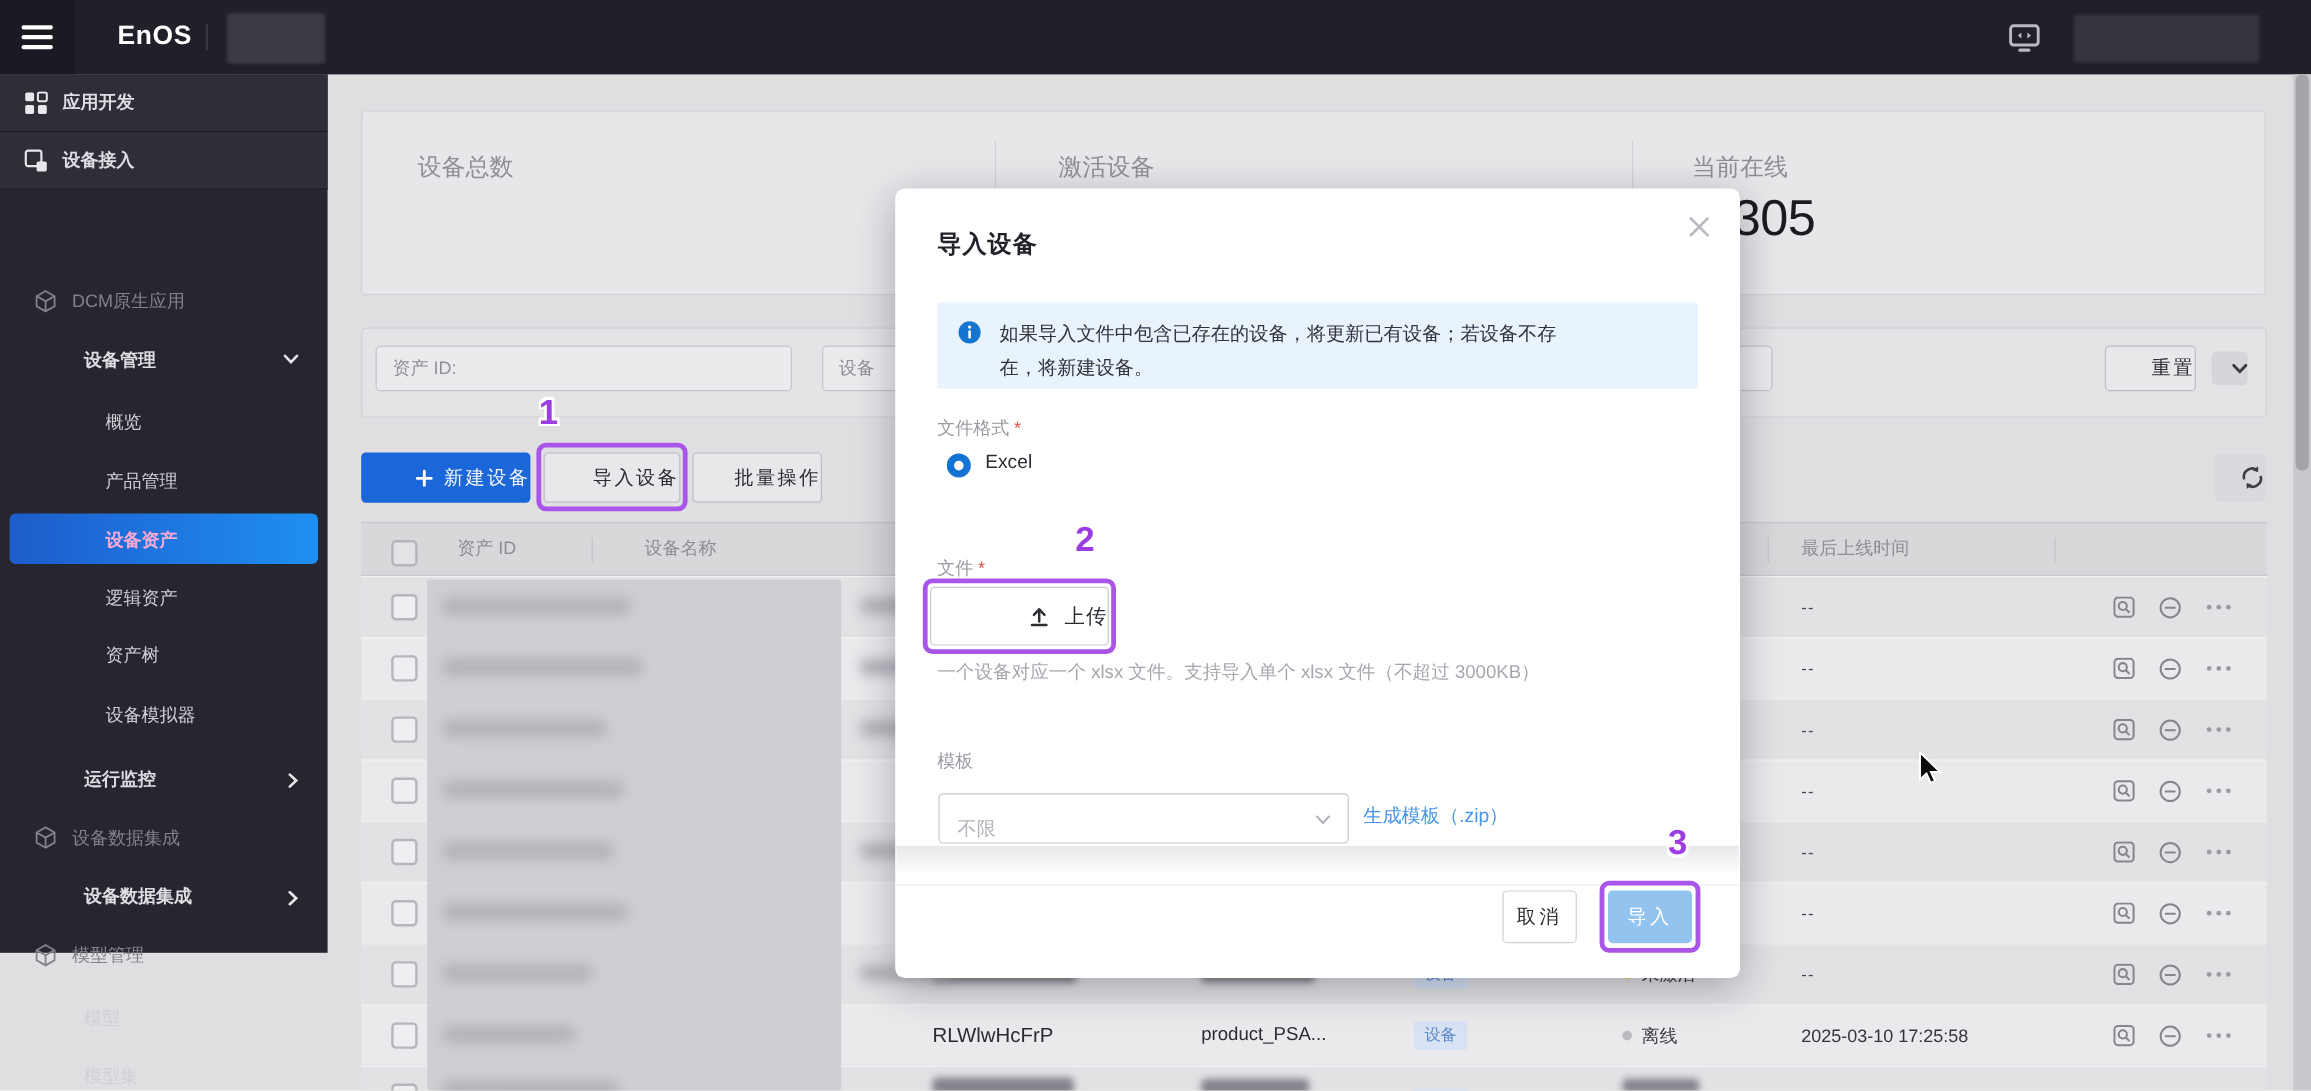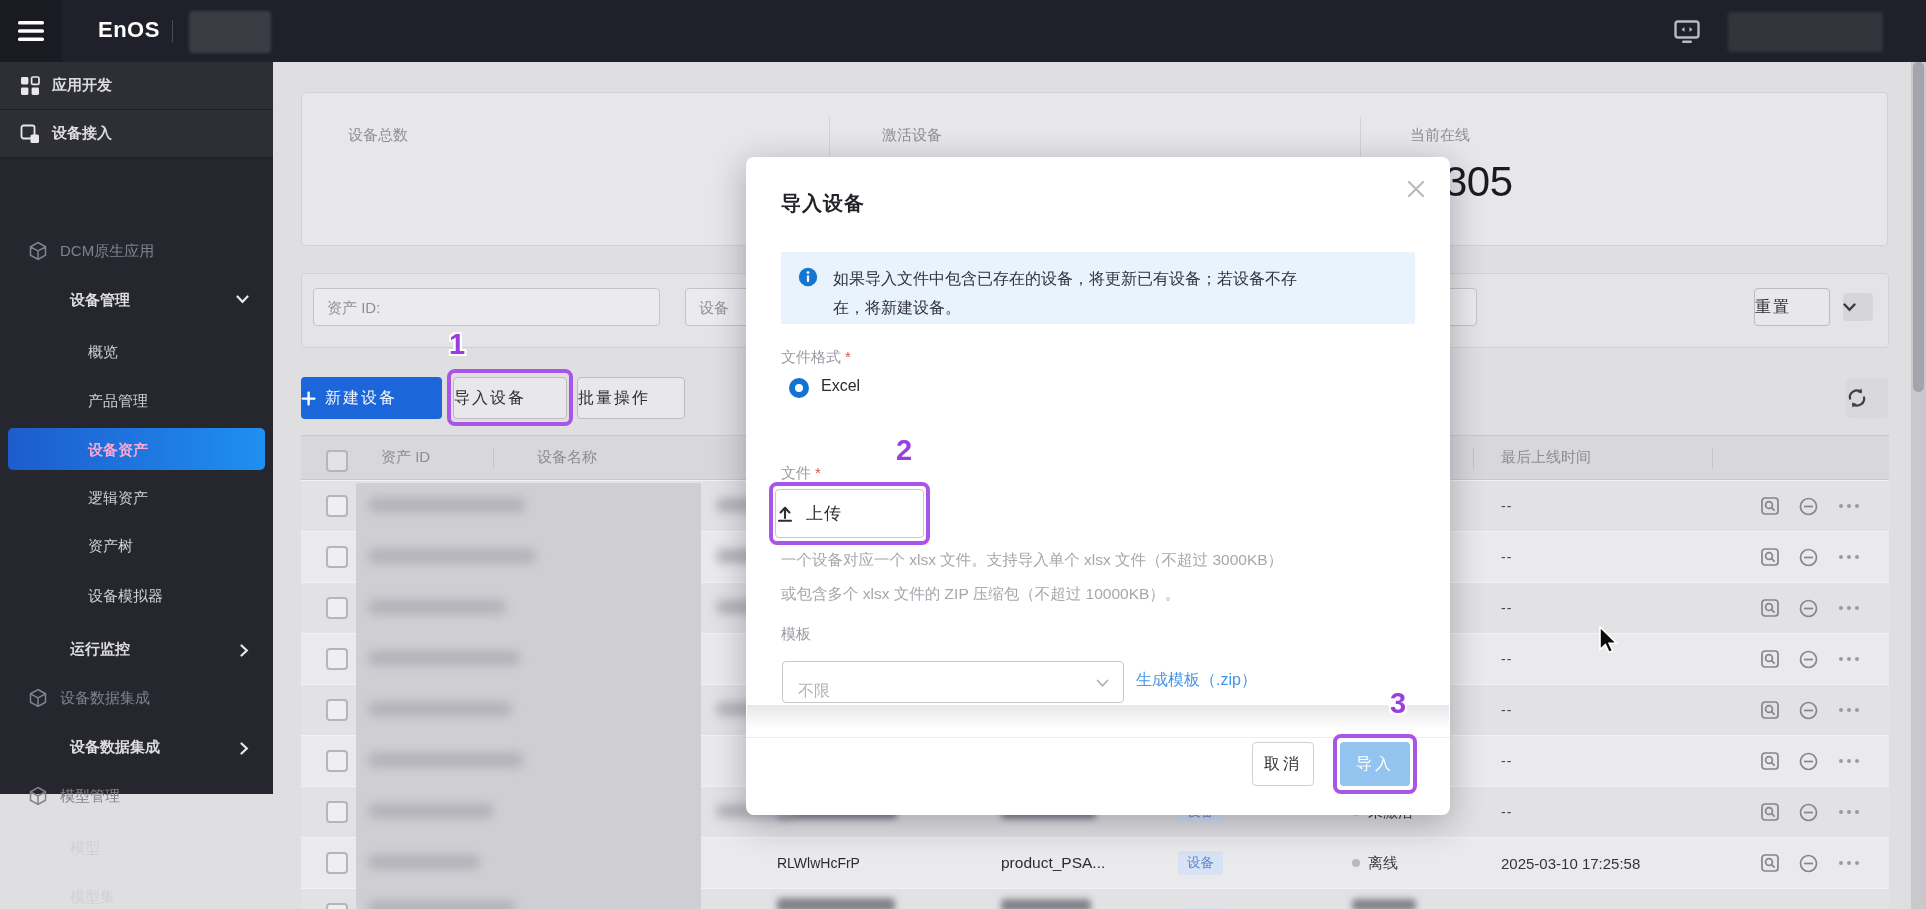--- a/index.html
+++ b/index.html
@@ -18,26 +18,26 @@
   .srow.l1{height:48px;background:#2e2e37;border-bottom:1px solid #1d1d25;padding-left:20px;gap:12px;font-weight:600}
   .srow.ghead{color:#82828c;padding-left:28px;gap:12px}
   .srow.l2{padding-left:70px;font-weight:600}
   .srow.l3{padding-left:88px;color:#cfcfd6}
   .srow.l3b{padding-left:70px;color:#cfcfd6}
   .srow .chev{position:absolute;right:24px;top:17px}
   .selpill{position:absolute;left:8px;top:366px;width:257px;height:42px;border-radius:5px;background:linear-gradient(90deg,#1d5ccb,#1f8ff2)}
   .srow.sel{color:#f9a8d4;font-weight:600}
   
   .panel{position:absolute;background:#e7e7ea;border:1px solid #d2d2d6;border-radius:4px}
-  .statlabel{position:absolute;font-size:15px;color:#8e8e96}
+  .statlabel{position:absolute;font-size:20px;color:#8e8e96}
   .statvalue{position:absolute;font-size:42px;font-weight:500;color:#1a1a20;letter-spacing:-.5px}
   .vdiv{position:absolute;width:1px;background:#d2d2d6}
   .inputbox{position:absolute;height:38px;background:#ebebee;border:1px solid #c4c4c9;border-radius:4px;font-size:15px;color:#8f8f97;padding-left:13px;outline:none}
   .inputbox::placeholder{color:#8f8f97;opacity:1}
-  .btn{position:absolute;display:flex;align-items:center;justify-content:flex-start;border-radius:4px;font-size:16px;cursor:pointer;letter-spacing:2px}
+  .btn{position:absolute;display:flex;align-items:center;justify-content:flex-end;border-radius:4px;font-size:16px;cursor:pointer;letter-spacing:2px}
   .btn.ghost{background:#e8e8ea;border:1px solid #bcbcc2;color:#2c2c33}
   .btn.primary{background:#1b66d9;color:#f2f6fd;border:none}
   .btn.smicon{background:#d6d6da;border:none;letter-spacing:0}
   
   .thead{position:absolute;left:301px;top:435px;width:1588px;height:45px;background:#d8d8db;border-top:1px solid #c9c9cd;border-bottom:1px solid #c9c9cd;color:#8c8c94;font-size:15px}
   .trow{position:absolute;left:301px;width:1588px;height:51px;border-top:1px solid #f2f2f4}
   .trow.odd{background:#e2e2e5}
   .trow.even{background:#eaeaed}
   .cell{position:absolute;top:0;height:100%;display:flex;align-items:center;font-size:15px;color:#3c3c42}
   .cb{position:absolute;left:25px;top:14px;width:22px;height:22px;border:2px solid #b5b5bc;border-radius:4px;background:#efeff1;cursor:pointer}
@@ -364,21 +364,21 @@
       </svg>
     <svg class="rowicon" style="left:1537px;top:22px" width="22" height="6" viewBox="0 0 22 6">
         <circle cx="3" cy="3" r="2" fill="#9a9aa2"></circle>
         <circle cx="11" cy="3" r="2" fill="#9a9aa2"></circle>
         <circle cx="19" cy="3" r="2" fill="#9a9aa2"></circle>
       </svg>
   </div>
 
   <div class="trow even" style="top:837px">
     <div class="cb"></div>
-    <div class="cell" style="left:476px;font-size:14px;color:#2b2b31">RLWlwHcFrP</div>
+    <div class="cell" style="left:476px;font-size:17px;color:#2b2b31">RLWlwHcFrP</div>
     <div class="cell" style="left:700px;font-size:15.5px;color:#2b2b31">product_PSA...</div>
     <div class="cell" style="left:877px">
         <span class="tag">设备</span>
       </div>
     <div class="cell" style="left:1051px">
       <span class="statusdot" style="background:#b9b9be"></span>
       <span>离线</span>
     </div>
     <div class="cell" style="left:1200px;color:#34343a">2025-03-10 17:25:58</div>
     <svg class="rowicon" style="left:1460px" width="19" height="19" viewBox="0 0 19 19">
@@ -450,21 +450,20 @@
     <div class="btn ghost" style="left:29px;top:332px;width:149px;height:49px;background:#fff;border-color:#c9c9cd;gap:12px;font-size:17px;letter-spacing:1px">
       <svg width="18" height="18" viewBox="0 0 18 18">
         <line x1="9" y1="3.2" x2="9" y2="13" stroke="#2e2e34" stroke-width="2.1" stroke-linecap="round"></line>
         <polyline points="4.6,7.4 9,2.8 13.4,7.4" fill="none" stroke="#2e2e34" stroke-width="2.1" stroke-linecap="round" stroke-linejoin="round"></polyline>
         <line x1="3" y1="15.8" x2="15" y2="15.8" stroke="#2e2e34" stroke-width="2.1" stroke-linecap="round"></line>
       </svg>
       <span>上传</span>
     </div>
     <div class="hlbox" style="left:23px;top:325px;width:161px;height:63px"></div>
     <div class="mhelp" style="top:393px">一个设备对应一个 xlsx 文件。支持导入单个 xlsx 文件（不超过 3000KB）</div>
-    <div class="mhelp" style="top:427px">或包含多个 xlsx 文件的 ZIP 压缩包（不超过 10000KB）。</div>
     <div class="mlabel" style="left:35px;top:468px">模板</div>
     <div class="mselect">
       <span>不限</span>
       <svg class="abs" style="right:14px;top:17px" width="13" height="9" viewBox="0 0 13 9">
         <polyline points="1.5,1.5 6.5,6.8 11.5,1.5" fill="none" stroke="#b2b2ba" stroke-width="1.8" stroke-linecap="round"></polyline>
       </svg>
     </div>
     <div class="mlink">生成模板（.zip）</div>
     <div class="scrollshadow"></div>
     <div class="footline"></div>

